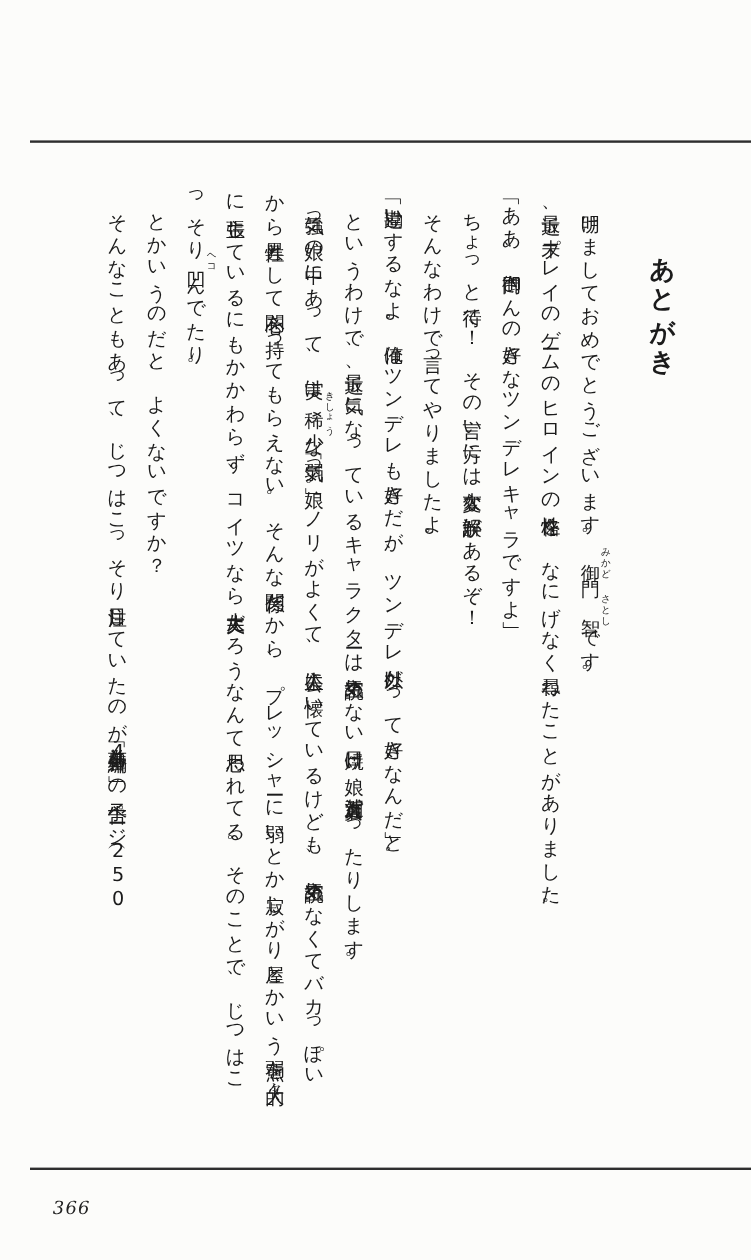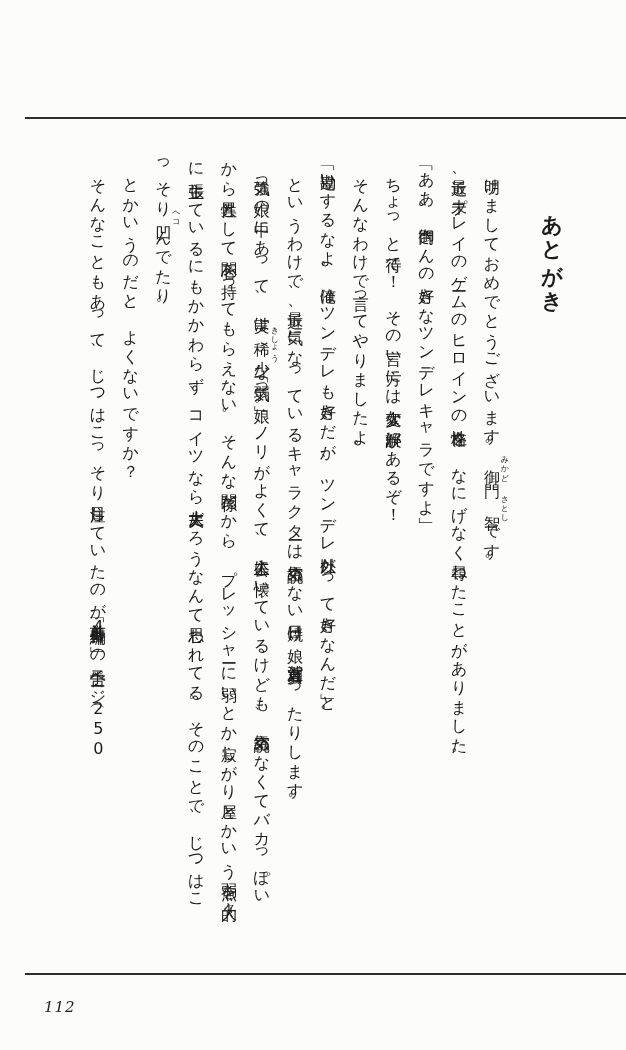--- a/index.html
+++ b/index.html
@@ -75,13 +75,13 @@
       <p class="bracket">「勘違いするなよ。俺はツンデレも好きだが、ツンデレ以外だって好きなんだ」と。</p>
       <p class="indent">というわけで、最近、気になっているキャラクターは空気読めない日焼け娘、浦賀真名だったりします。</p>
       <p class="indent">強気っ娘の中にあって、実は<ruby>稀少<rt>きしょう</rt></ruby>な「弱気っ娘」。ノリがよくて、主人公に懐いているけども、空気読めなくてバカっぽいから異性として関心を持ってもらえない。そんな関係だから、プレッシャーに弱いとか寂しがり屋とかいう弱点を大々的に主張しているにもかかわらず、コイツなら大丈夫だろうなんて思われてる。そのことで、じつはこっそり<ruby>凹<rt>ヘコ</rt></ruby>んでたり。</p>
       <p class="indent">とかいうのだと、よくないですか？</p>
       <p class="indent">そんなこともあって、じつはこっそり注目していたのが前巻「番外編4」の予告ページ（250</p>
     </div>
 </div>
 
 <div class="rule rule-bottom"></div>
 
-<div class="page-number">112</div>
+<div class="page-number">366</div>
 
 </body></html>

